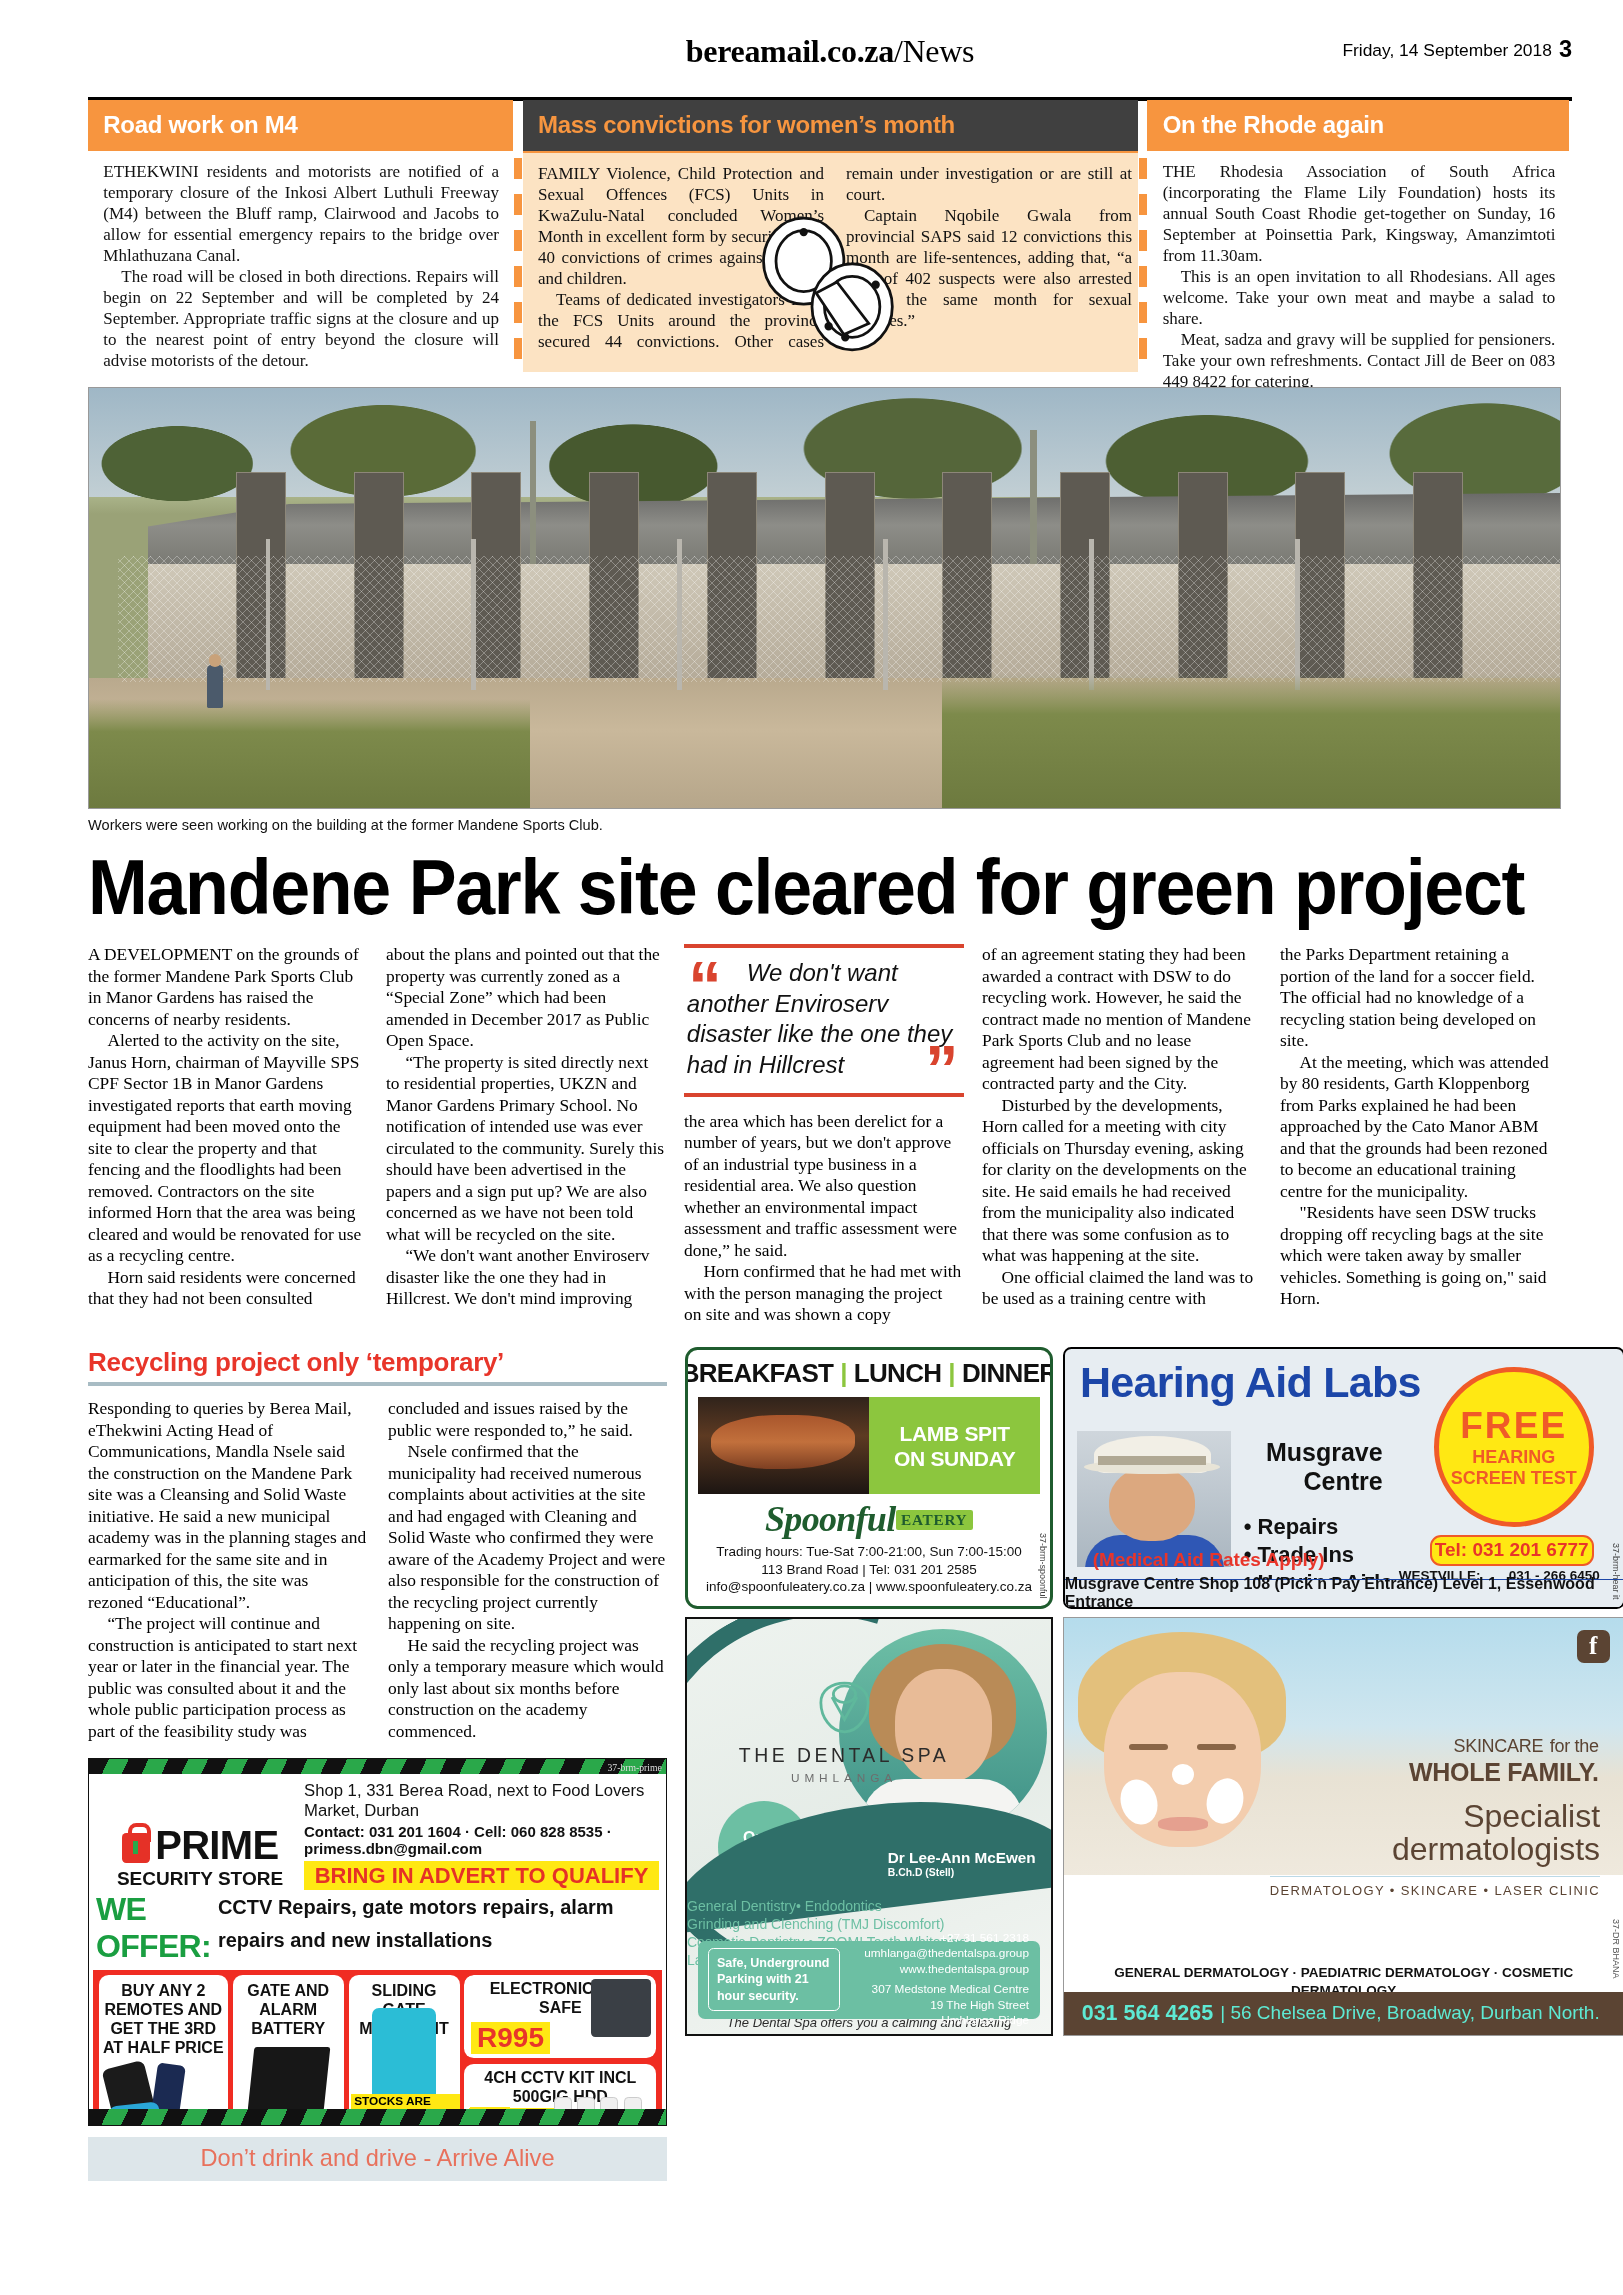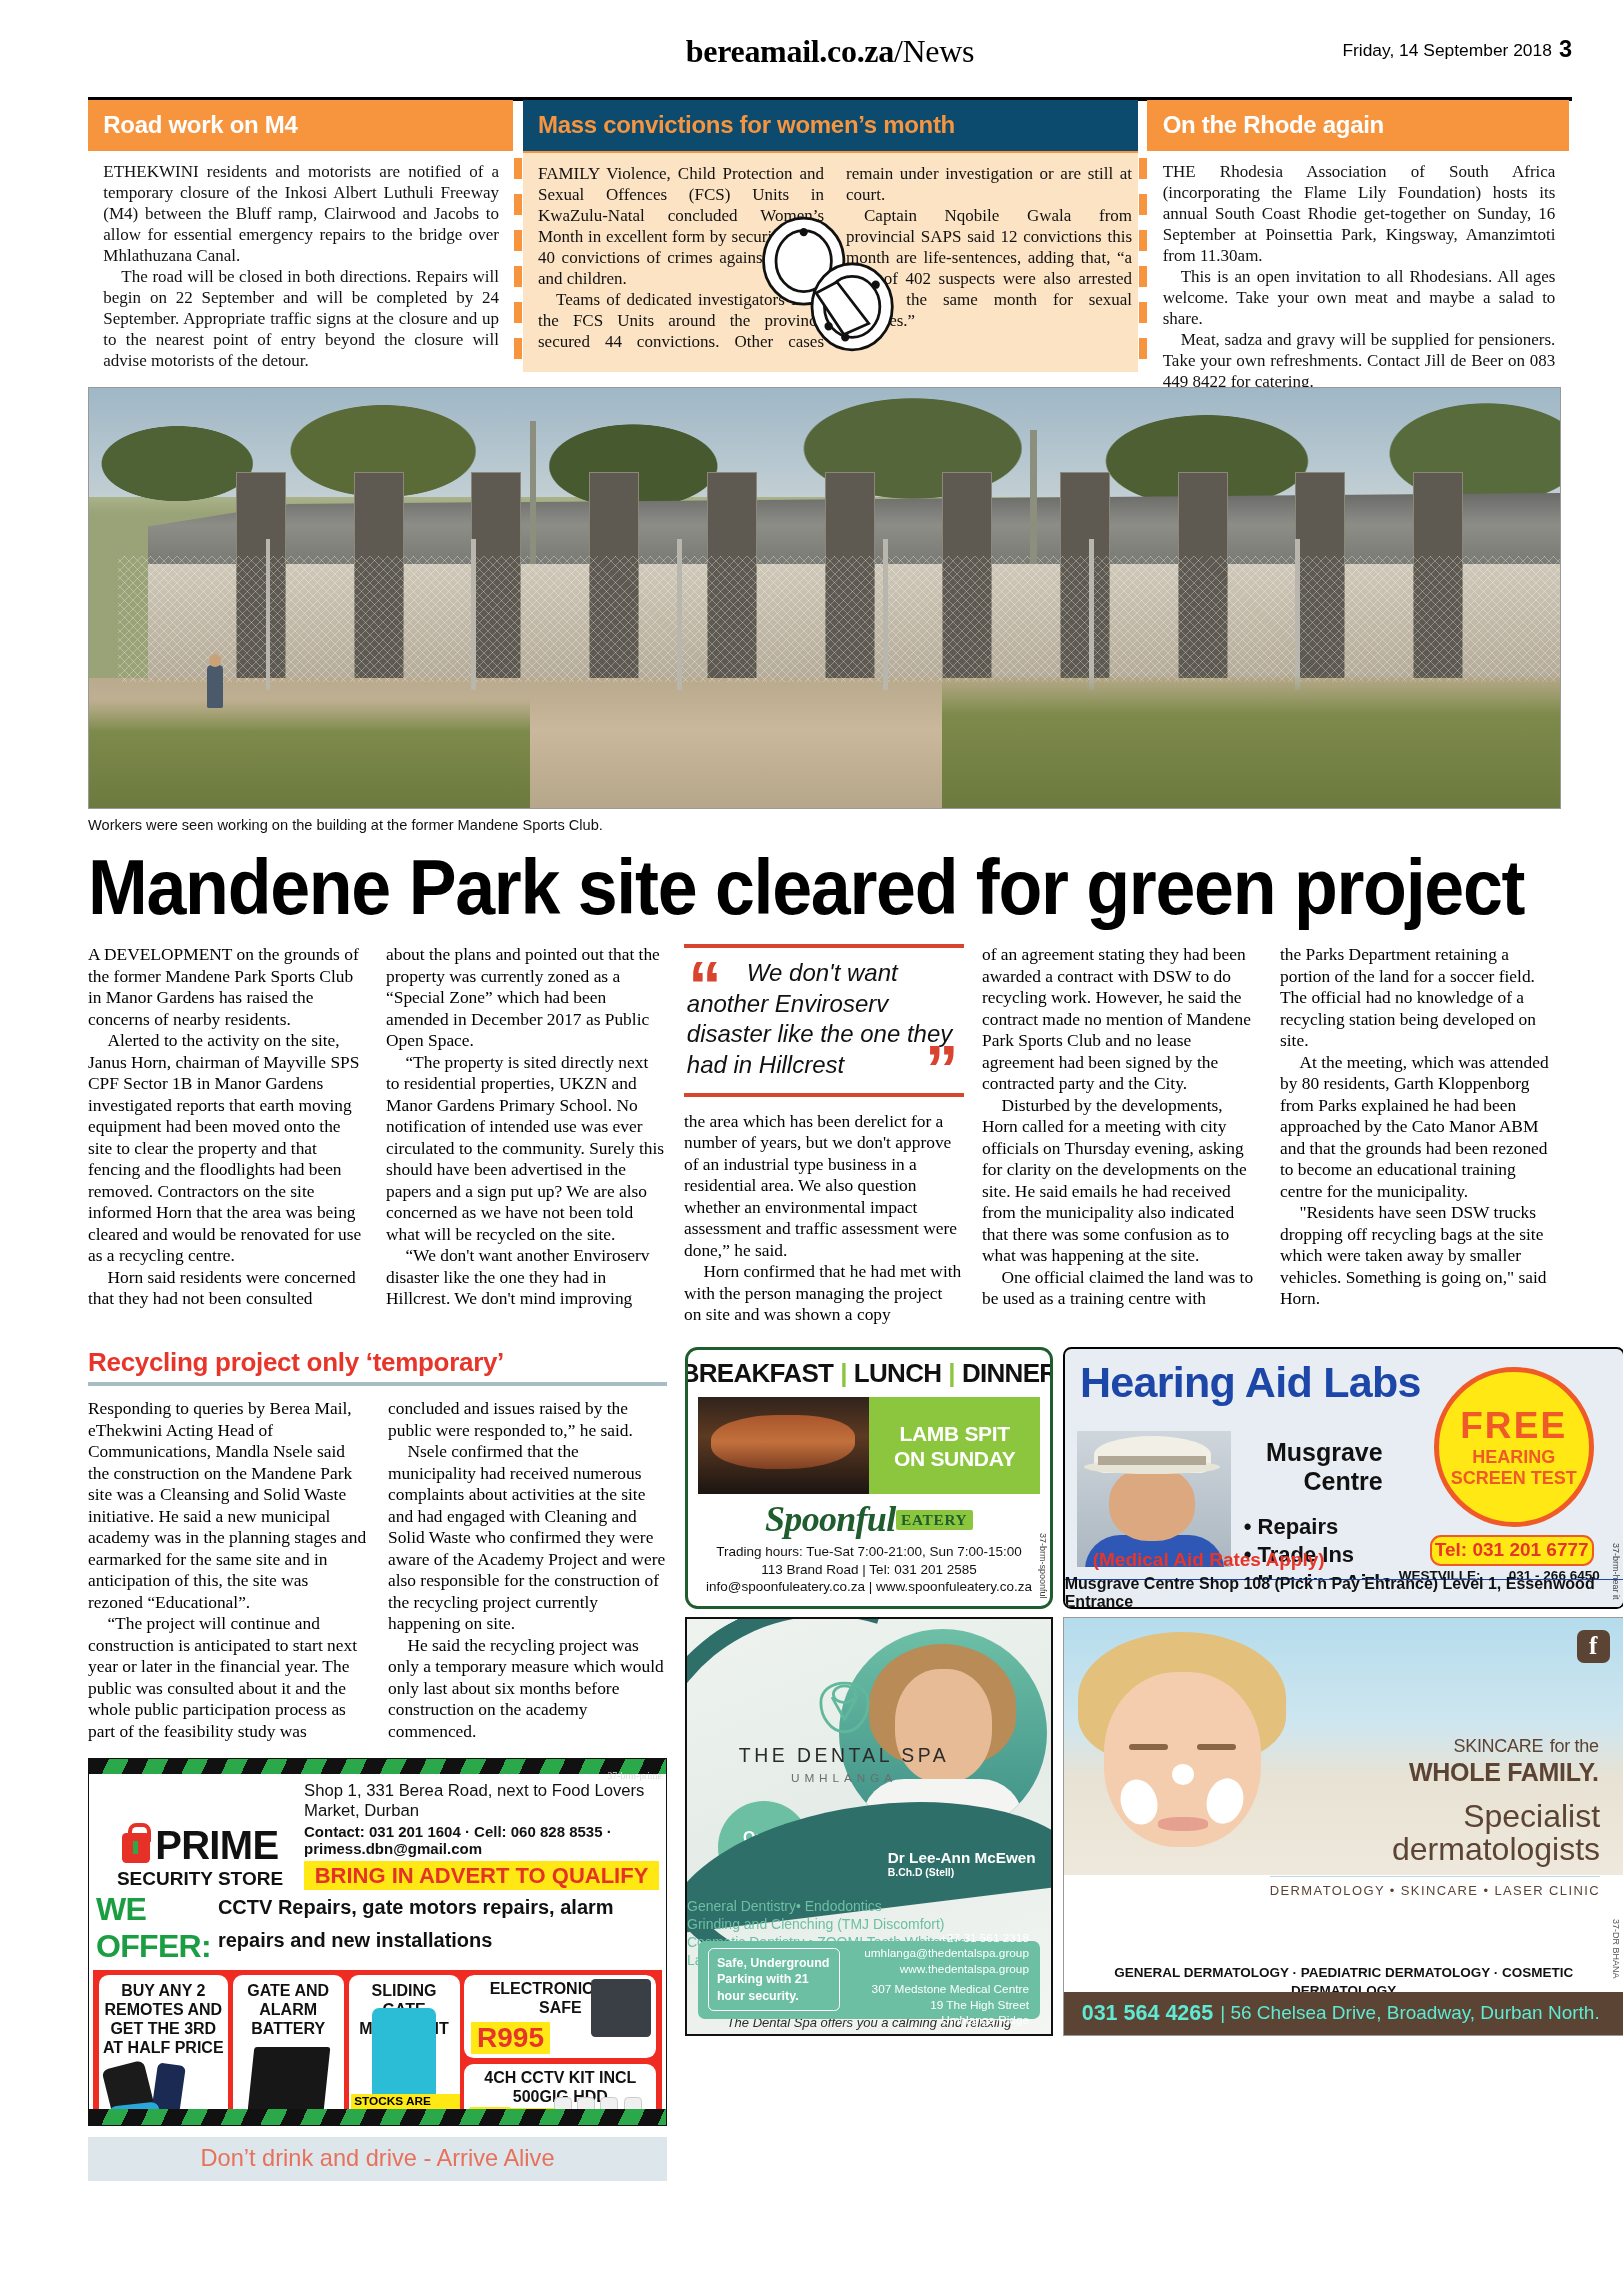--- a/index.html
+++ b/index.html
@@ -40,21 +40,21 @@
   .brief.b3 { width:422px; margin-left:9.7px; }
   .brief-head {
     font-family:"Liberation Sans", sans-serif;
     font-weight:700; font-style:normal;
     font-size:24px; color:#fff;
     padding:11.8px 0 11.8px 15.3px;
     letter-spacing:-0.3px;
   }
   .b1 .brief-head { background:#f7953f; }
   .b3 .brief-head { background:#f7953f; }
-  .b2 .brief-head { background:#0c4a6e; color:#f7953f; }
+  .b2 .brief-head { background:#404040; color:#f7953f; }
   .b2 { background:#fce3c3; }
   .b2 .brief-head { border-bottom:2.8px solid #f7953f; }
   .brief-body {
     padding:9.7px 14px 0 15.3px;
     font-size:17px; line-height:21px;
     color:#111; text-align:justify;
   }
   .brief-body p + p { text-indent:18px; }
   .b2 .brief-body { column-count:2; column-gap:22px; padding-right:5.6px; }
   .dash-sep {
@@ -367,21 +367,21 @@
     font-size:16px; line-height:19px; text-align:center; color:#111; }
   .pcard.c1 { width:129px; }
   .pcard.c2 { width:111px; }
   .pcard.c3 { width:111px; }
   .pcard.c4 { width:auto; flex:1; background:transparent; padding:0; }
   .pcard.c4 .sub { background:#fff; border-radius:9.7px; padding:4.2px 2.8px; position:relative; overflow:hidden;}
   .price { font-family:"Liberation Sans",sans-serif; font-weight:700; color:#e8352a;
     background:#ffe813; font-size:28px; display:inline-block; padding:0 5.6px; }
   .ptag { font-family:"Liberation Sans",sans-serif; font-weight:700; font-size:11.8px;
     background:#ffe813; display:inline-block; padding:0 2.8px;}
-  .prime-code { position:absolute; right:4.2px; top:11px; font-family:"Liberation Serif",serif;
+  .prime-code { position:absolute; right:4.2px; top:3px; font-family:"Liberation Serif",serif;
     font-size:9.7px; color:#ddd; }
 
   .dontdrink { margin-top:11px; width:579px; height:44px; background:#dde6ea;
     display:flex; align-items:center; justify-content:center;
     font-family:"Liberation Sans",sans-serif; font-size:23.6px; color:#e8715c; }
 
   
   .rm1{position:absolute;left:11px;bottom:9.7px;width:43px;height:76px;background:#1b1b1b;border-radius:7px;transform:rotate(-14deg);}
   .rm2{position:absolute;left:54px;bottom:14px;width:28px;height:72px;background:#1b2a52;border-radius:5.6px;transform:rotate(8deg);}
   .rm3{position:absolute;left:11px;bottom:2.8px;width:51px;height:43px;background:#2aa7d8;border-radius:8.3px;transform:rotate(-6deg);}

